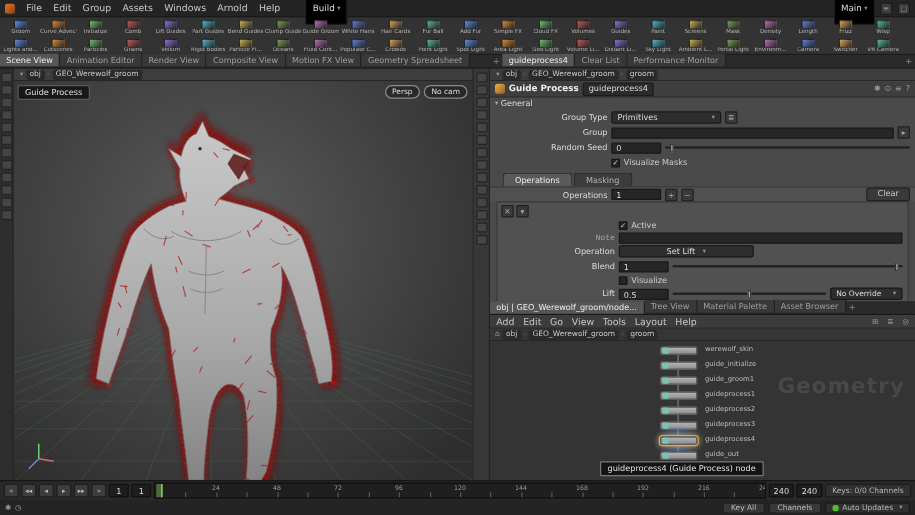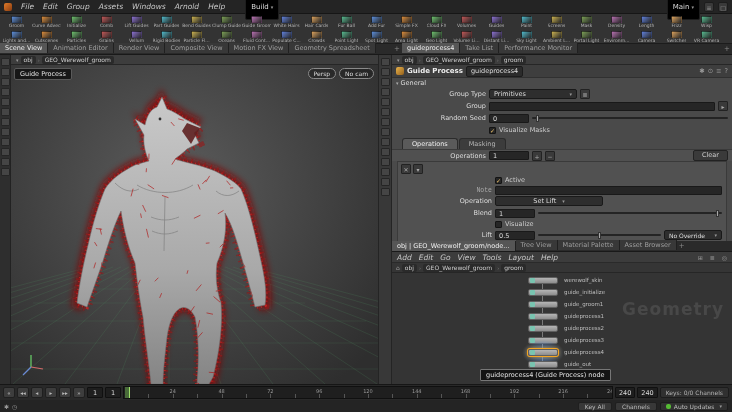--- a/index.html
+++ b/index.html
@@ -6,21 +6,21 @@
   *{box-sizing:border-box;}
   body{font-family:"DejaVu Sans","Liberation Sans",sans-serif;color:#ccc;}
   .app{position:relative;width:732px;height:412px;background:#383838;overflow:hidden;font-size:8px;}
   .flex1{flex:1;}
   .arr{font-size:5px;color:#999;margin-left:2px;}
 
   
   .menubar{height:14px;background:#242424;display:flex;align-items:center;padding:0 4px;border-bottom:1px solid #161616;gap:2px;}
   .hlogo{width:8px;height:8px;background:linear-gradient(135deg,#e07b2a,#8a3c10);border-radius:2px;margin-right:3px;}
   .mbitems{display:flex;gap:1px;}
-  .mi{padding:0 4px;font-size:7.5px;color:#c8c8c8;cursor:default;font-style:italic;}
+  .mi{padding:0 4px;font-size:7.5px;color:#c8c8c8;cursor:default;}
   .chip{display:inline-flex;align-items:center;background:#000000;border:1px solid #1d1d1d;border-radius:2px;padding:12px 5px;height:11px;font-size:7px;color:#ddd;margin-left:14px;}
   .mbico{width:10px;height:10px;background:#3a3a3a;border:1px solid #1d1d1d;border-radius:2px;margin-left:2px;font-size:6px;line-height:9px;text-align:center;color:#999;}
 
   
   .shelf{height:30px;background:#333;border-bottom:1px solid #1c1c1c;padding:0 2px;}
   .shelfrow{display:flex;height:15px;align-items:center;gap:1px;overflow:hidden;}
   .stool{width:29px;min-width:29px;display:flex;flex-direction:column;align-items:center;justify-content:center;height:15px;}
   .sicon{width:11px;height:7px;border-radius:1px;border:1px solid rgba(0,0,0,.4);}
   .slabel{font-size:4.5px;color:#b5b5b5;white-space:nowrap;overflow:hidden;max-width:29px;}
 
@@ -339,21 +339,21 @@
         <span class="ptab active">Scene View</span>
         <span class="ptab">Animation Editor</span>
         <span class="ptab">Render View</span>
         <span class="ptab">Composite View</span>
         <span class="ptab">Motion FX View</span>
         <span class="ptab">Geometry Spreadsheet</span>
       </div>
     <span class="plus">+</span>
     <div class="ptgroup ptright">
         <span class="ptab active">guideprocess4</span>
-        <span class="ptab">Take List</span>
+        <span class="ptab">Clear List</span>
         <span class="ptab">Performance Monitor</span>
       </div>
     <span class="plus">+</span>
   </div>
 
   <div class="main">
 
     <div class="lstrip">
         <span class="vtb"></span>
         <span class="vtb"></span>

